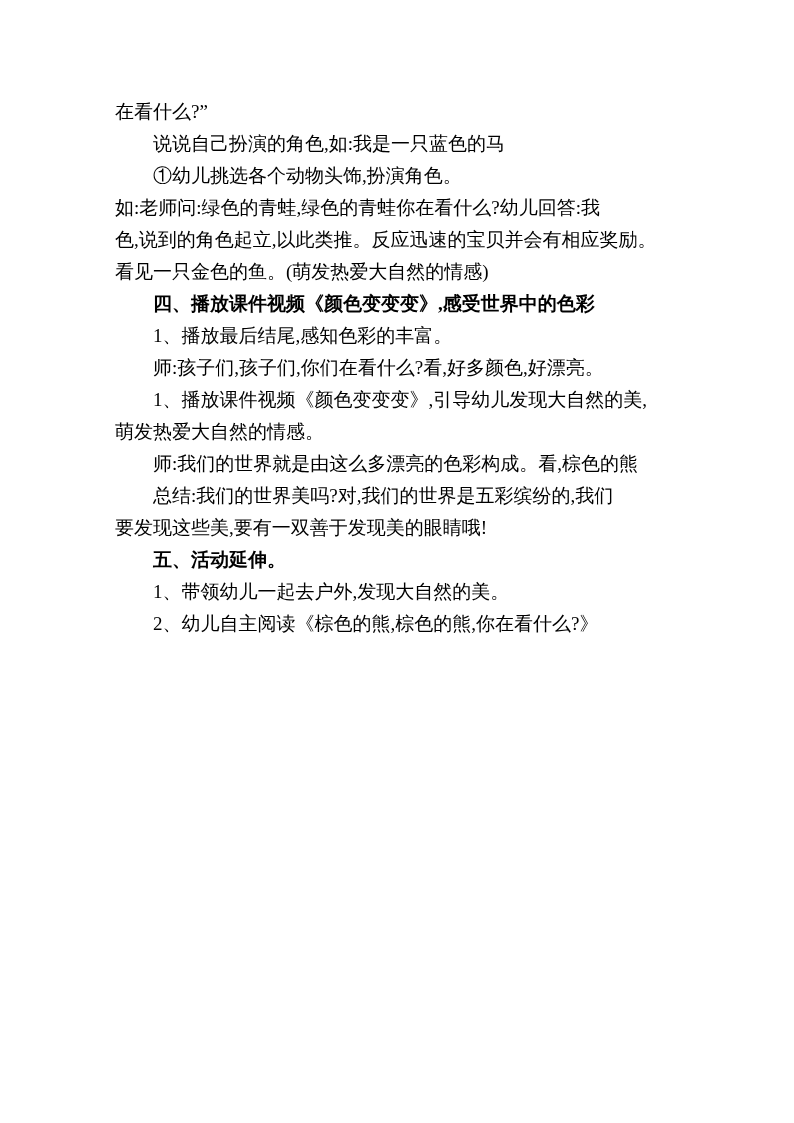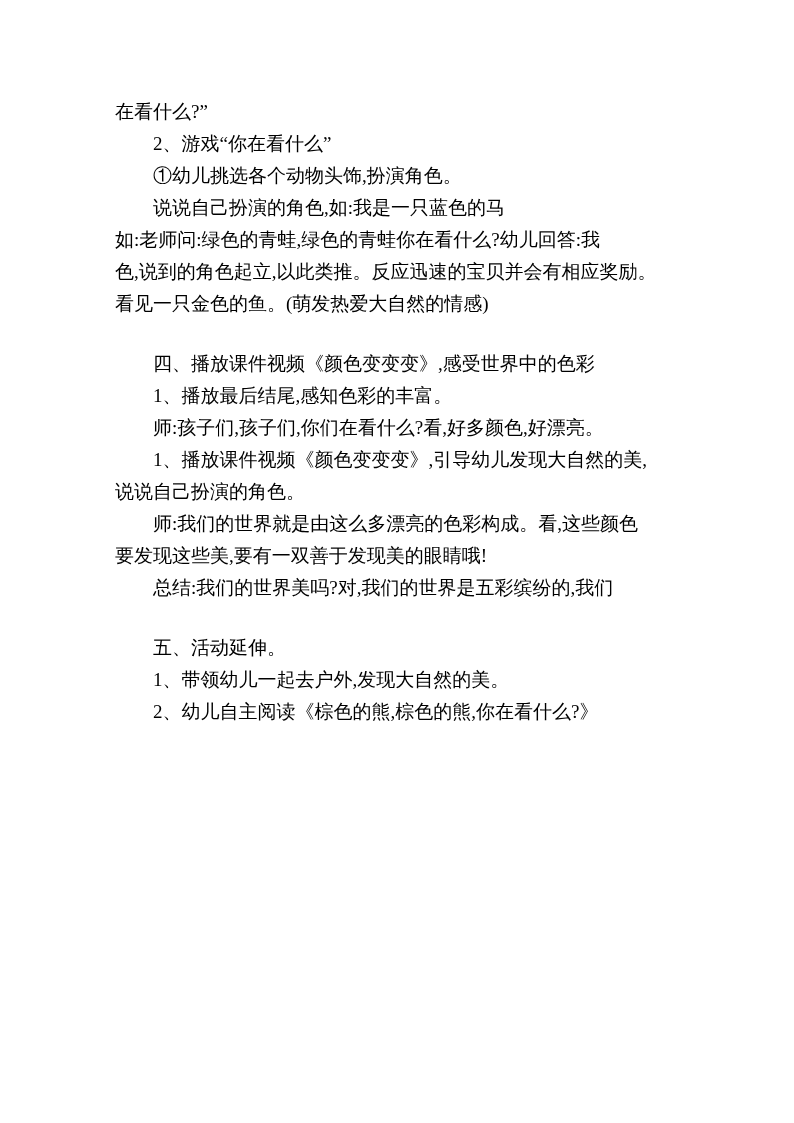--- a/index.html
+++ b/index.html
@@ -27,41 +27,39 @@
     line-height: 32px;
     height: 32px;
     white-space: pre;
     letter-spacing: 0px;
     color: #000000;
   }
   .line.indent {
     padding-left: 38px; 
   }
   .line.bold {
-    font-weight: normal;
-    margin-top: 28px;
+    font-weight: bold;
   }
 </style>
 </head>
 <body>
 
 <div class="page">
   <div class="doc-body">
     <div class="line">在看什么?”</div>
-    <div class="line indent">2、游戏“你在看什么”</div>
+    <div class="line indent">说说自己扮演的角色,如:我是一只蓝色的马</div>
     <div class="line indent">①幼儿挑选各个动物头饰,扮演角色。</div>
-    <div class="line indent">说说自己扮演的角色,如:我是一只蓝色的马</div>
     <div class="line">如:老师问:绿色的青蛙,绿色的青蛙你在看什么?幼儿回答:我</div>
     <div class="line">色,说到的角色起立,以此类推。反应迅速的宝贝并会有相应奖励。</div>
     <div class="line">看见一只金色的鱼。(萌发热爱大自然的情感)</div>
     <div class="line indent bold">四、播放课件视频《颜色变变变》,感受世界中的色彩</div>
     <div class="line indent">1、播放最后结尾,感知色彩的丰富。</div>
     <div class="line indent">师:孩子们,孩子们,你们在看什么?看,好多颜色,好漂亮。</div>
     <div class="line indent">1、播放课件视频《颜色变变变》,引导幼儿发现大自然的美,</div>
-    <div class="line">说说自己扮演的角色。</div>
-    <div class="line indent">师:我们的世界就是由这么多漂亮的色彩构成。看,这些颜色</div>
+    <div class="line">萌发热爱大自然的情感。</div>
+    <div class="line indent">师:我们的世界就是由这么多漂亮的色彩构成。看,棕色的熊</div>
+    <div class="line indent">总结:我们的世界美吗?对,我们的世界是五彩缤纷的,我们</div>
     <div class="line">要发现这些美,要有一双善于发现美的眼睛哦!</div>
-    <div class="line indent">总结:我们的世界美吗?对,我们的世界是五彩缤纷的,我们</div>
     <div class="line indent bold">五、活动延伸。</div>
     <div class="line indent">1、带领幼儿一起去户外,发现大自然的美。</div>
     <div class="line indent">2、幼儿自主阅读《棕色的熊,棕色的熊,你在看什么?》</div>
   </div>
 </div>
 
 </body></html>

